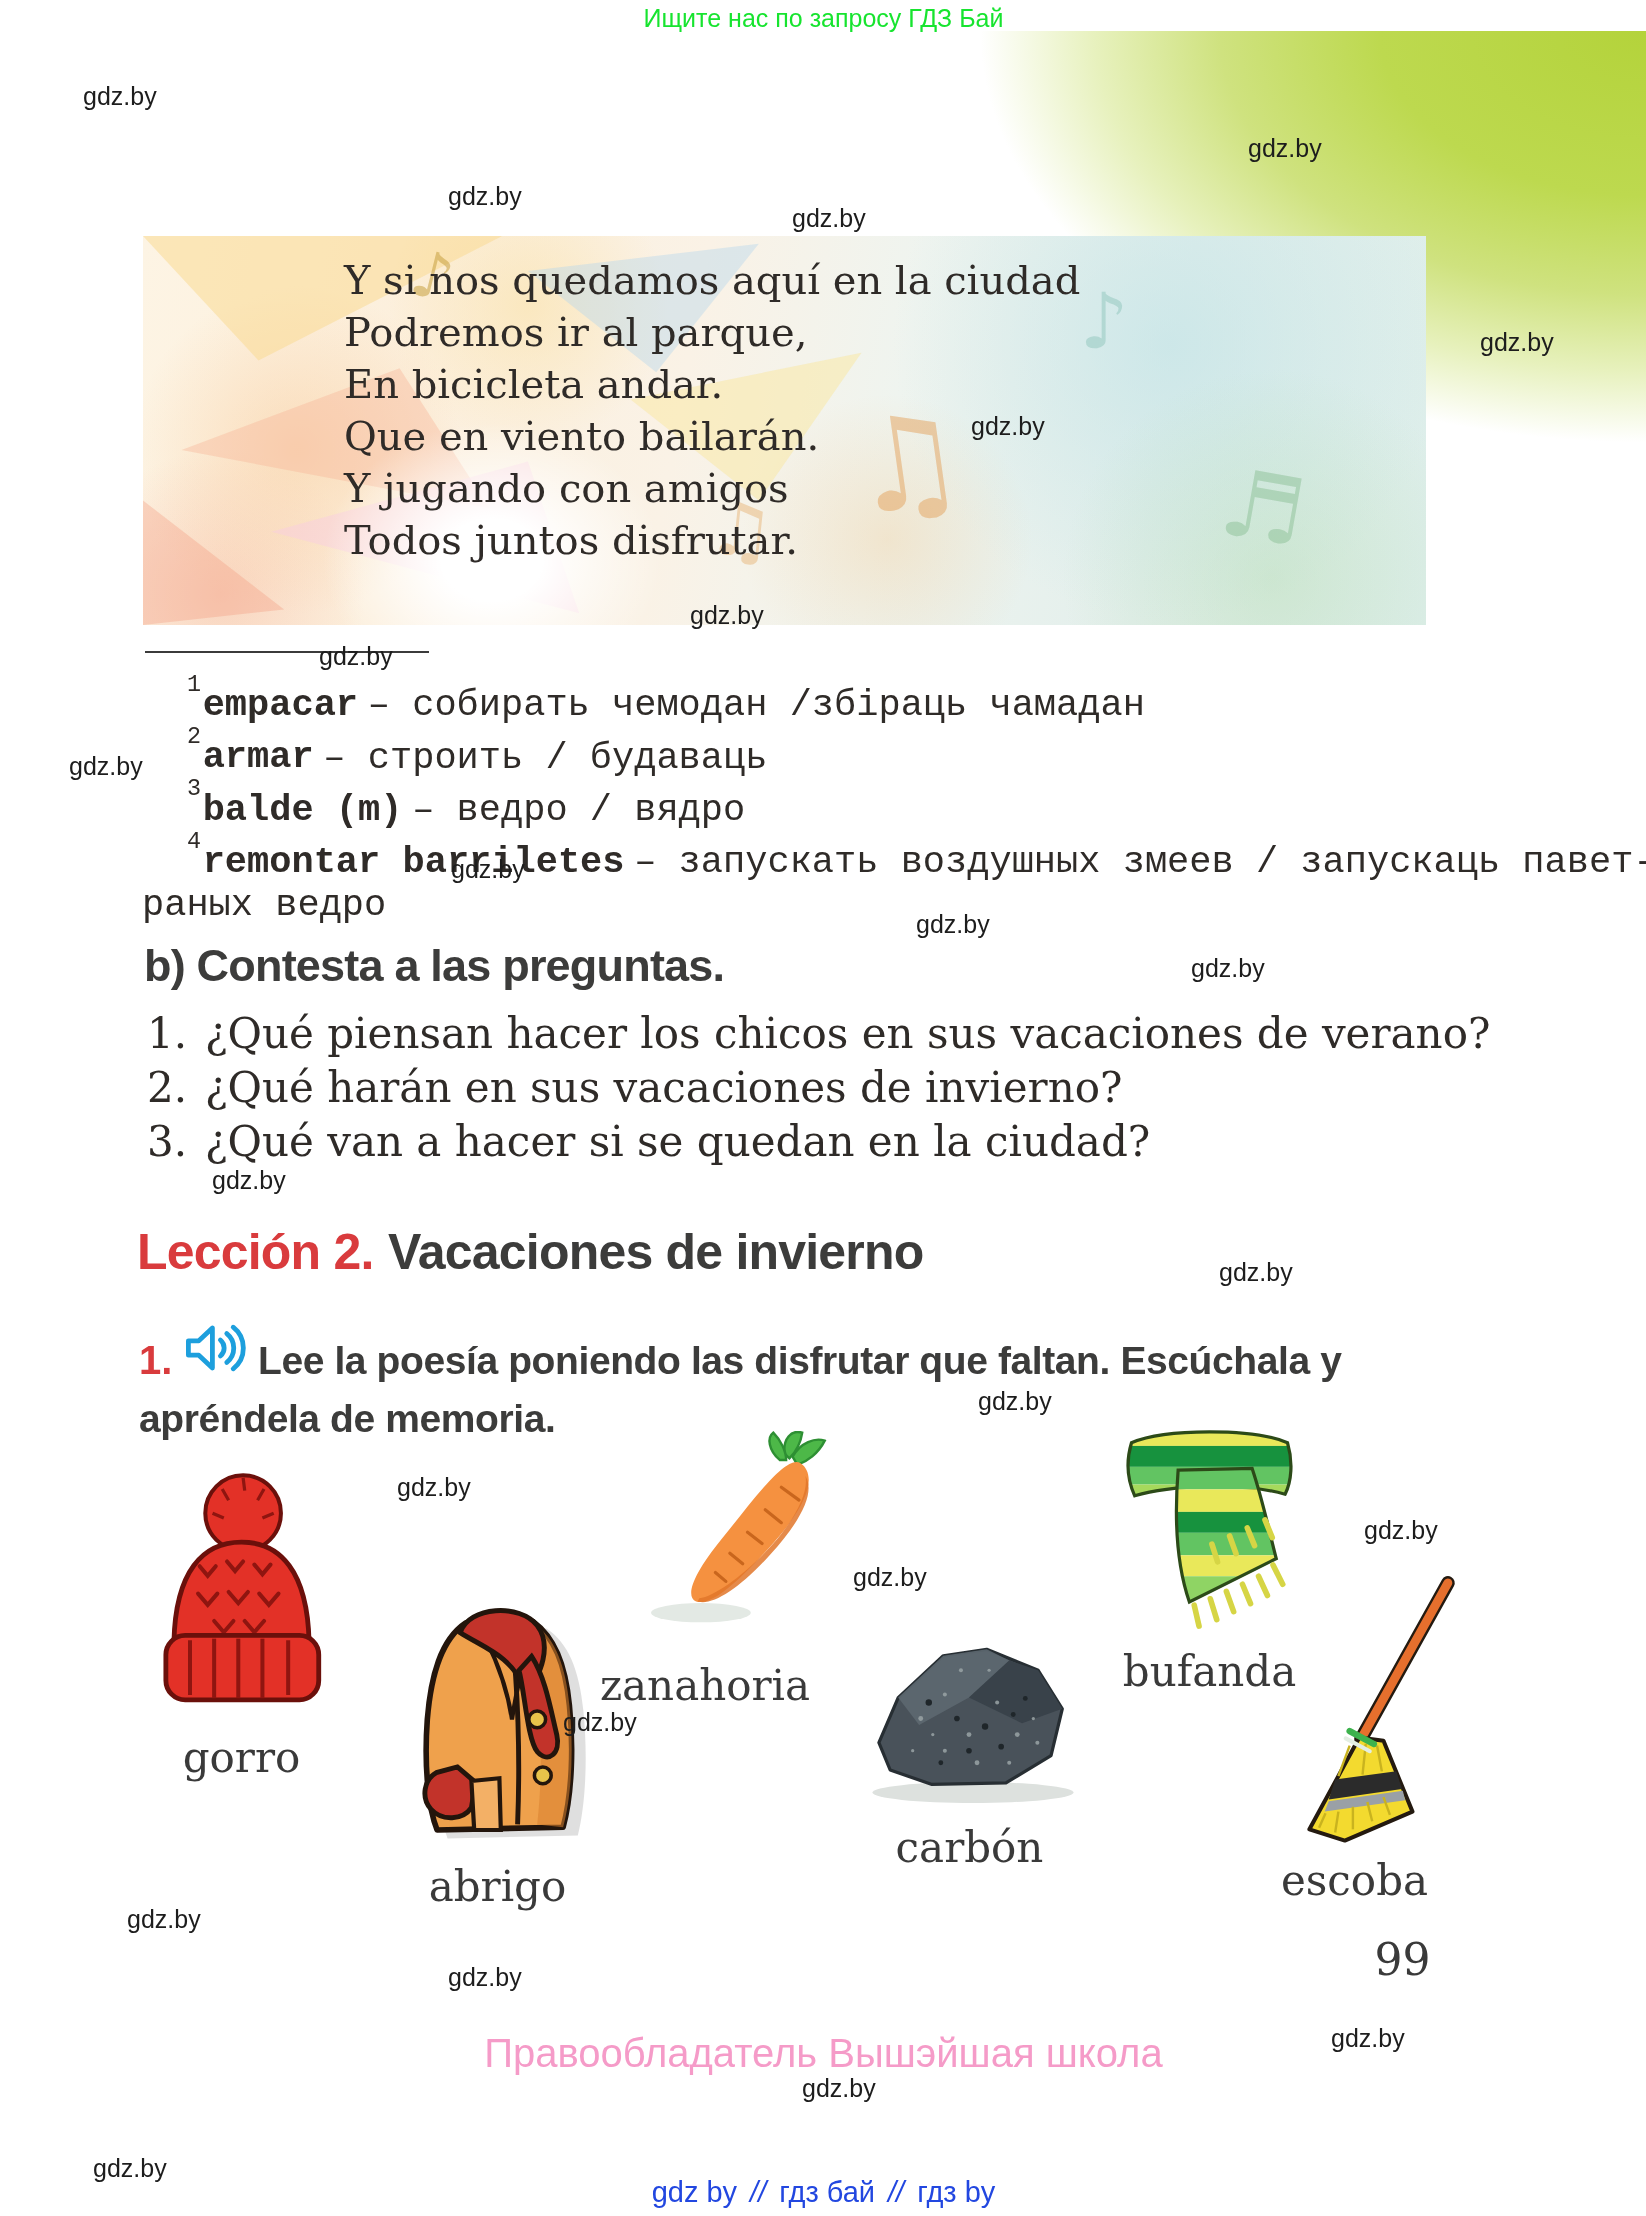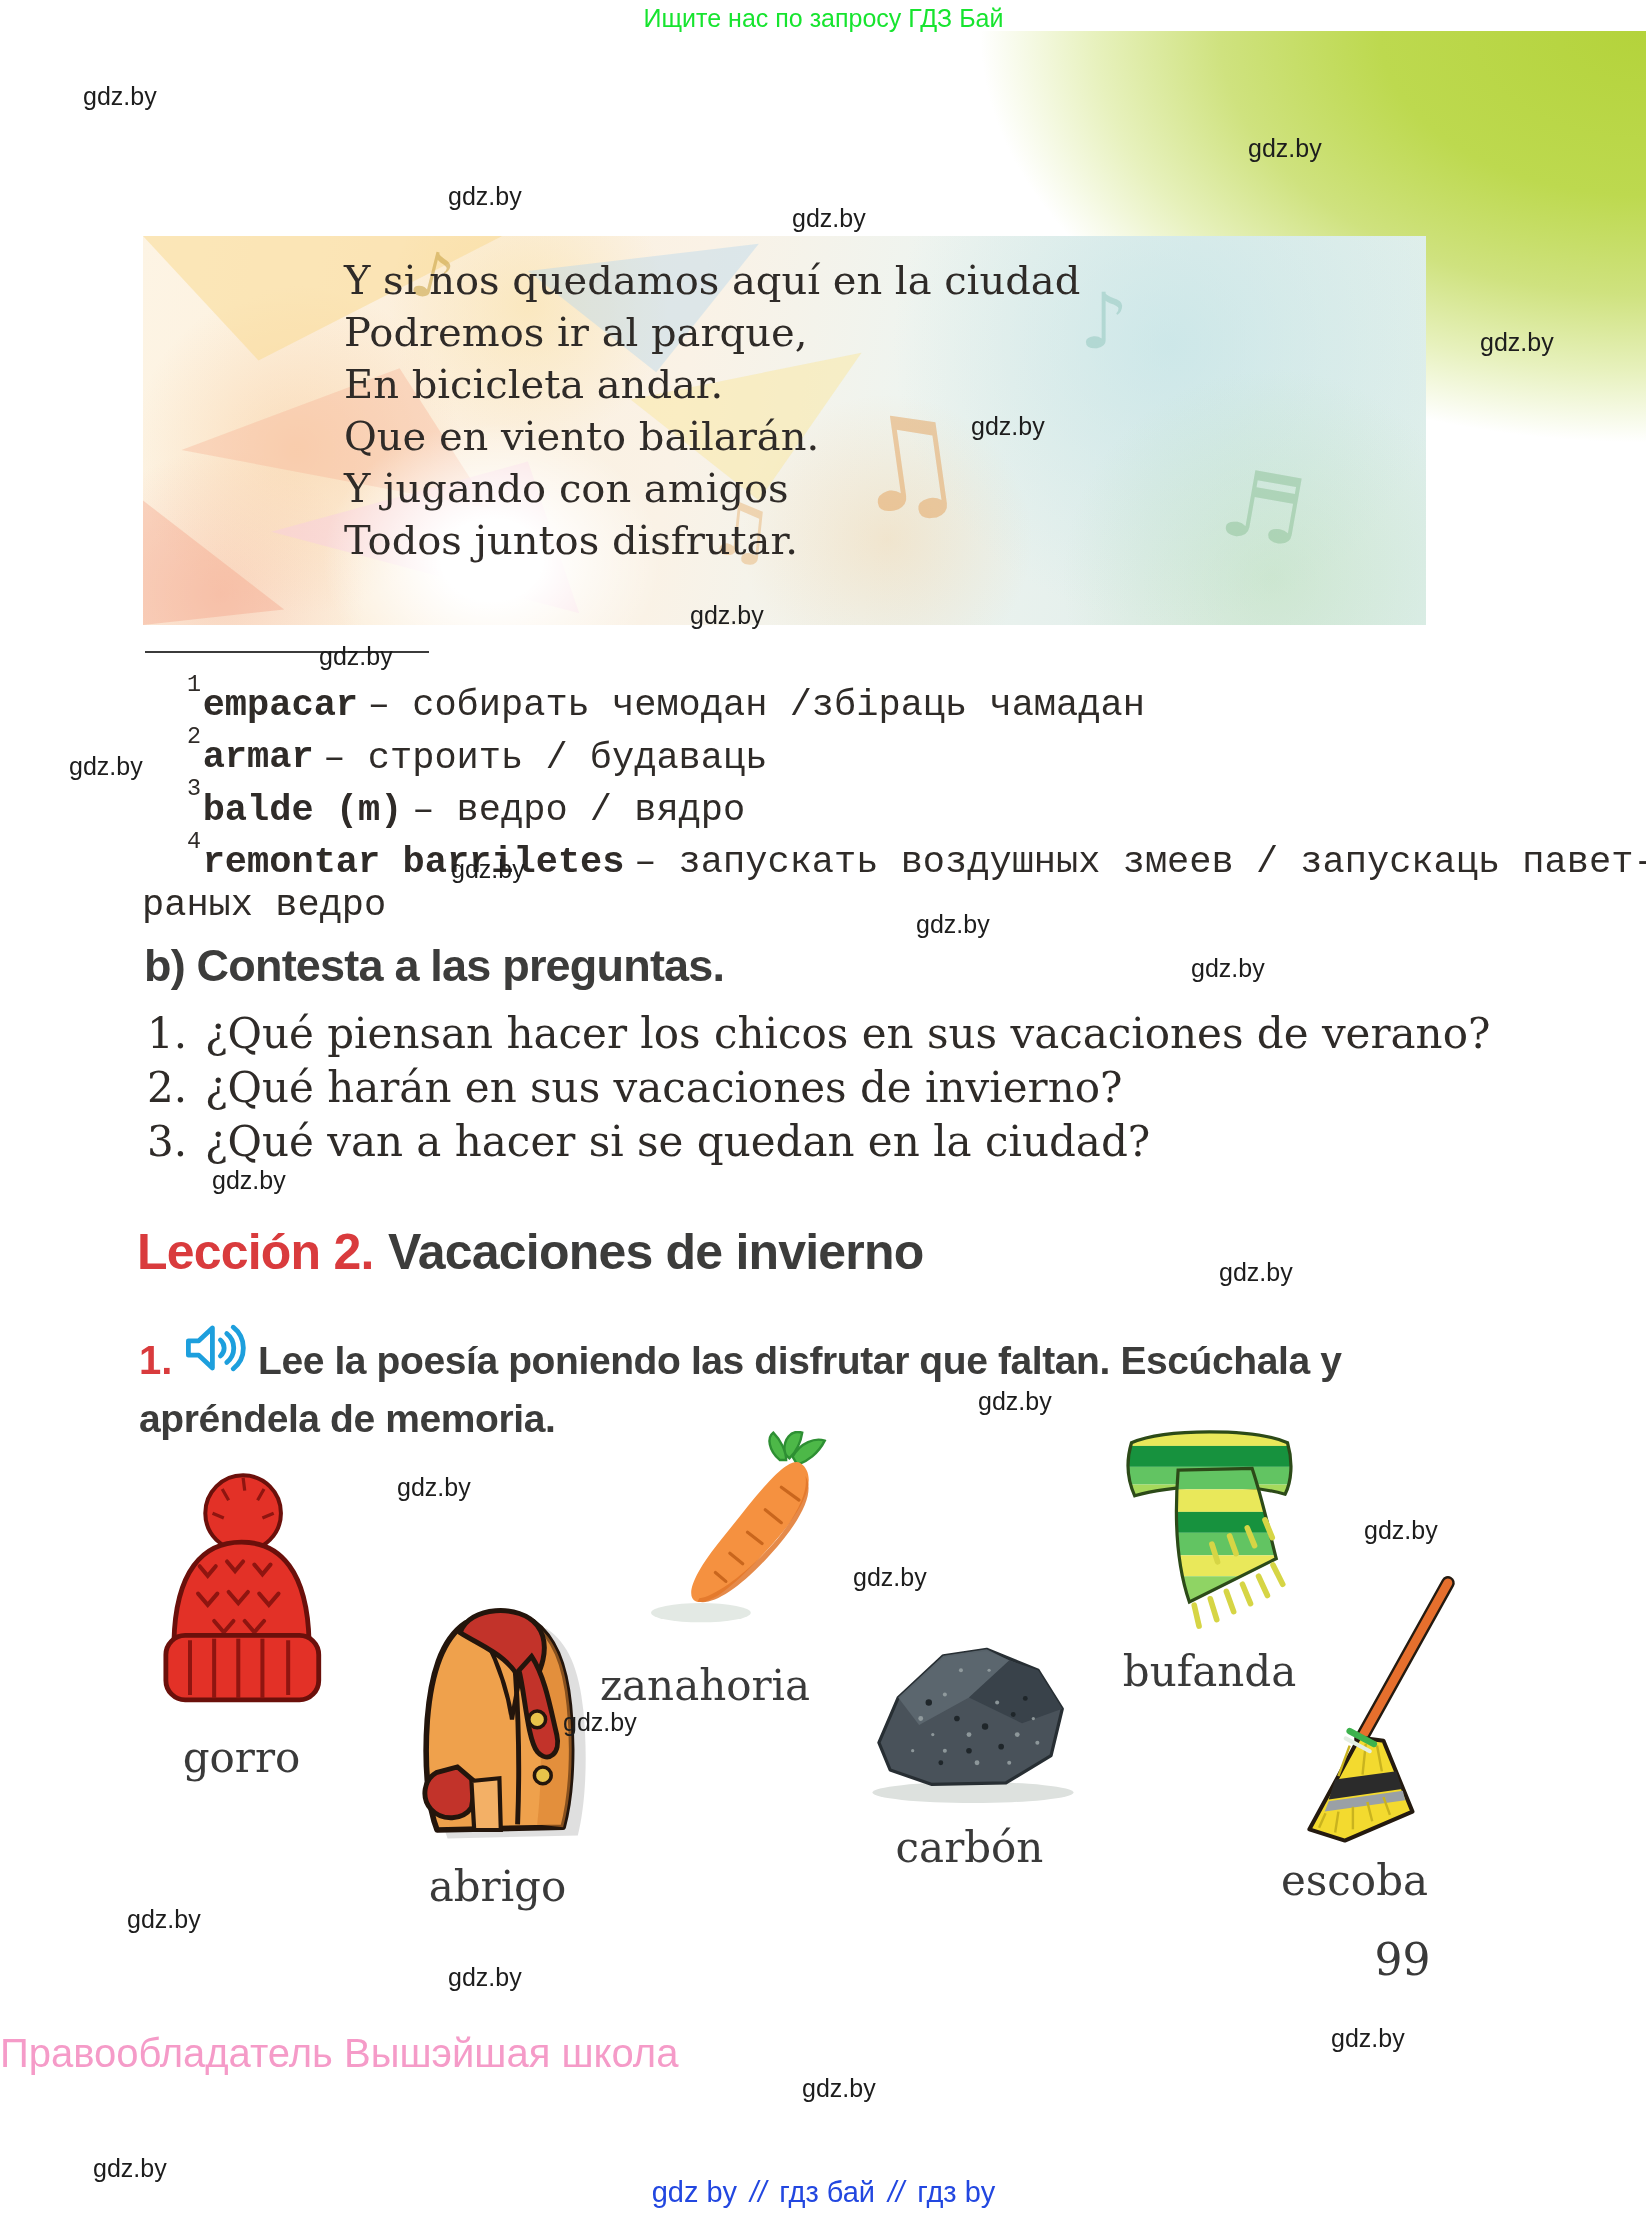--- a/index.html
+++ b/index.html
@@ -81,21 +81,21 @@
   .ex-line2{position:absolute;left:139px;top:1397px;font:bold 39px "Liberation Sans",sans-serif;
     color:#3c3c3b;letter-spacing:-0.4px;white-space:nowrap;}
 
   
   .vocab-label{position:absolute;font-family:"DejaVu Serif",serif;font-size:42px;color:#3a3a3a;text-align:center;}
   .vimg{position:absolute;}
 
   
   .page-num{position:absolute;left:1366px;top:1934px;width:73px;text-align:center;
     font-family:"DejaVu Serif",serif;font-size:44px;color:#3a3a3a;}
-  .copyright{position:absolute;left:0;top:2031px;width:100%;text-align:left;
+  .copyright{position:absolute;left:0;top:2031px;width:100%;text-align:center;
     font:40px "Liberation Sans",sans-serif;color:#f59bc8;}
   .footer-links{position:absolute;left:0;top:2176px;width:100%;text-align:center;
     font:29px "Liberation Sans",sans-serif;color:#2247e0;}
   .footer-links .sep{font-style:italic;margin:0 13px;}
   .footer-links .lnk{cursor:pointer;margin-top:9px;}
 </style>
 </head>
 <body>
 
 <div id="page">

